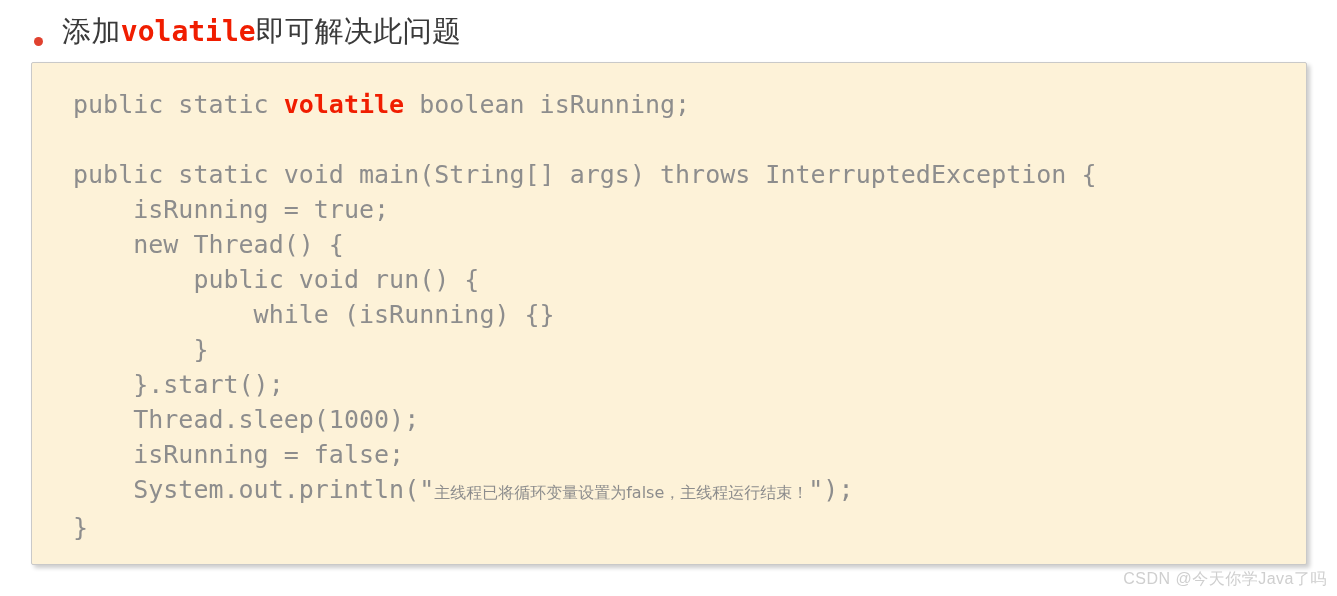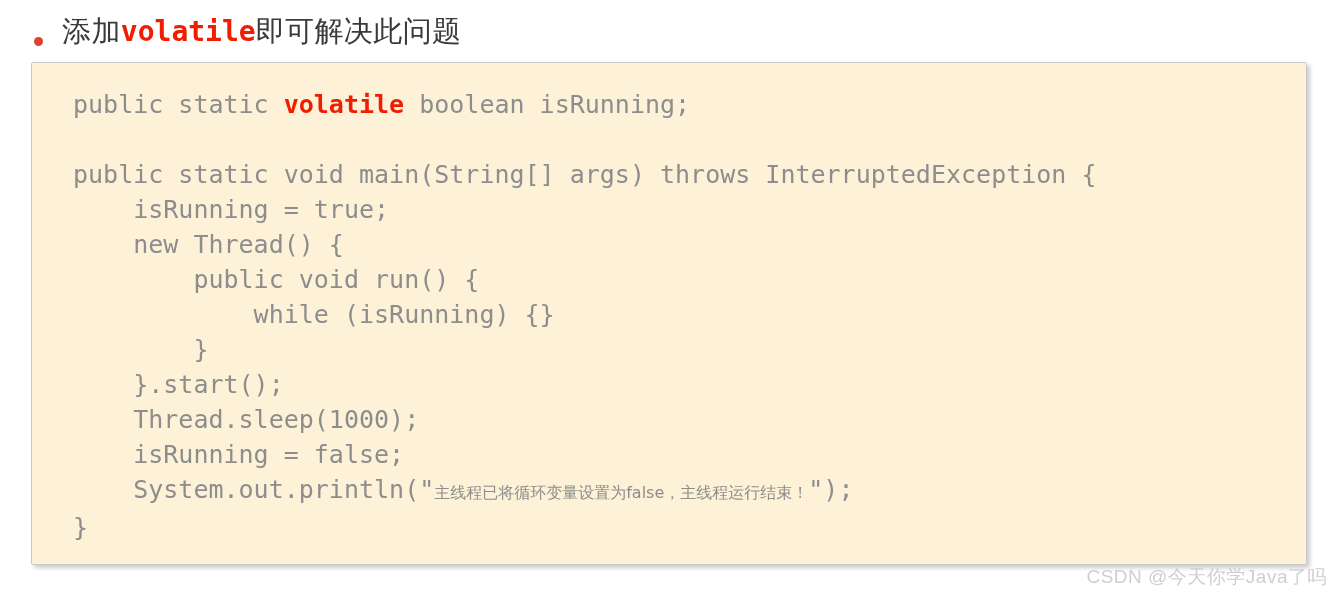--- a/index.html
+++ b/index.html
@@ -83,21 +83,21 @@
     font-size: 16px;
     color: #8d8d8d;
   }
 
   
   .watermark {
     position: absolute;
     right: 10px;
     bottom: 6px;
     font-family: "Liberation Sans", sans-serif;
-    font-size: 19px;
+    font-size: 16px;
     color: #cfcfcf;
     white-space: nowrap;
     letter-spacing: 0.5px;
   }
 </style>
 </head>
 <body>
 
 <div class="bullet-line">
   <span class="bullet-dot"></span>

